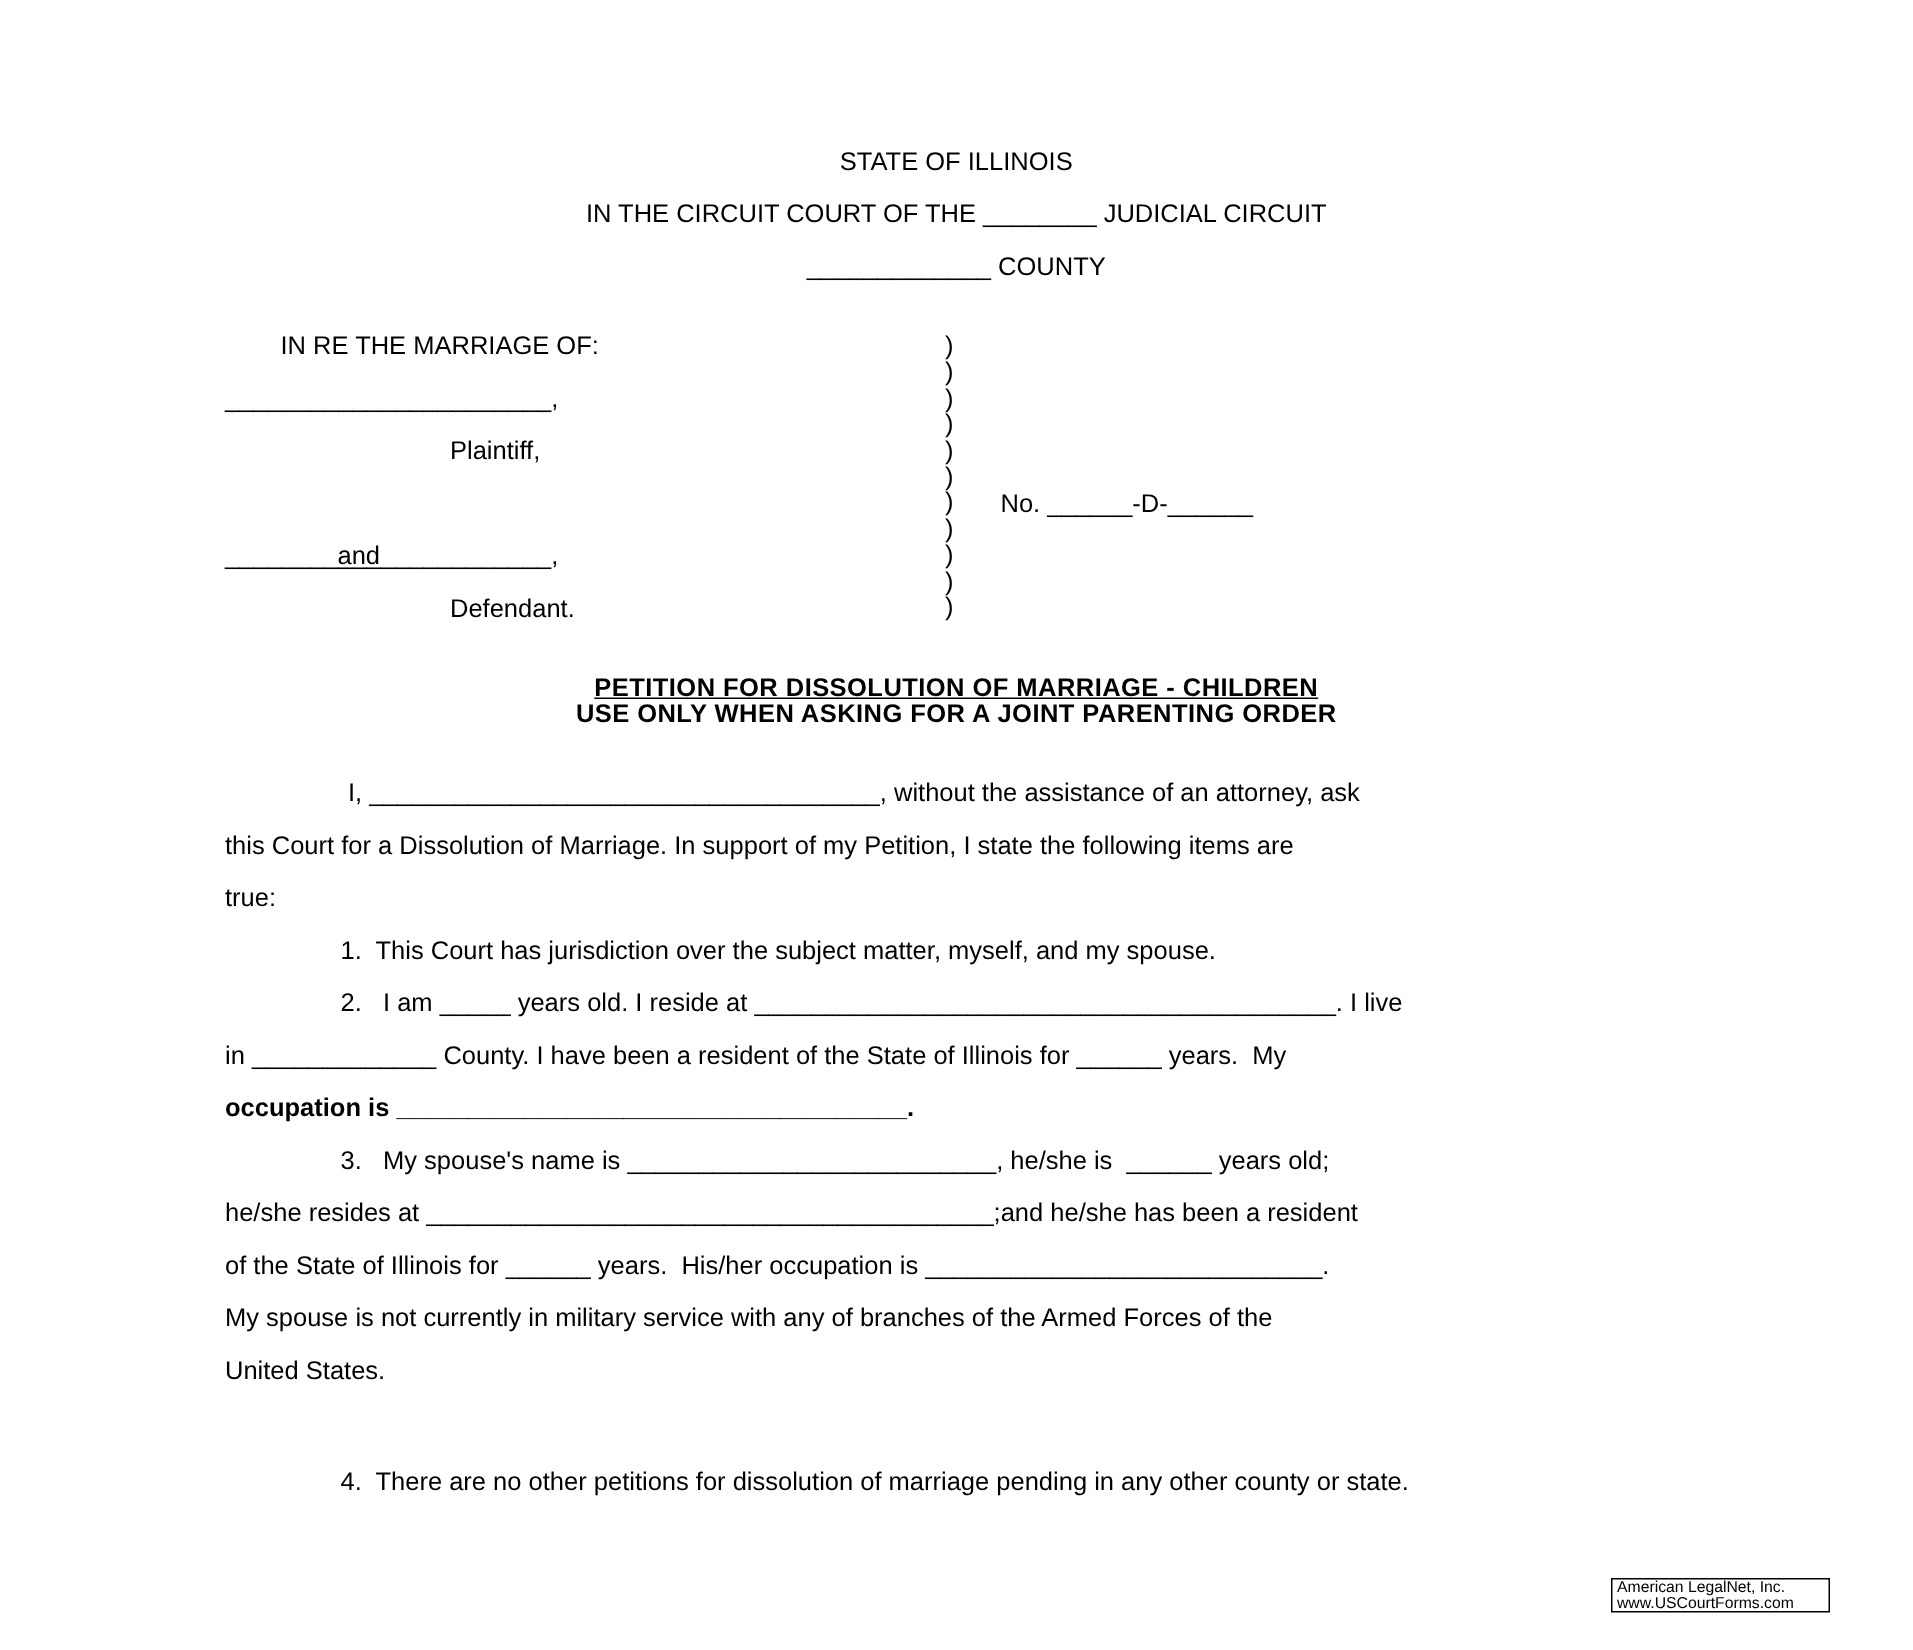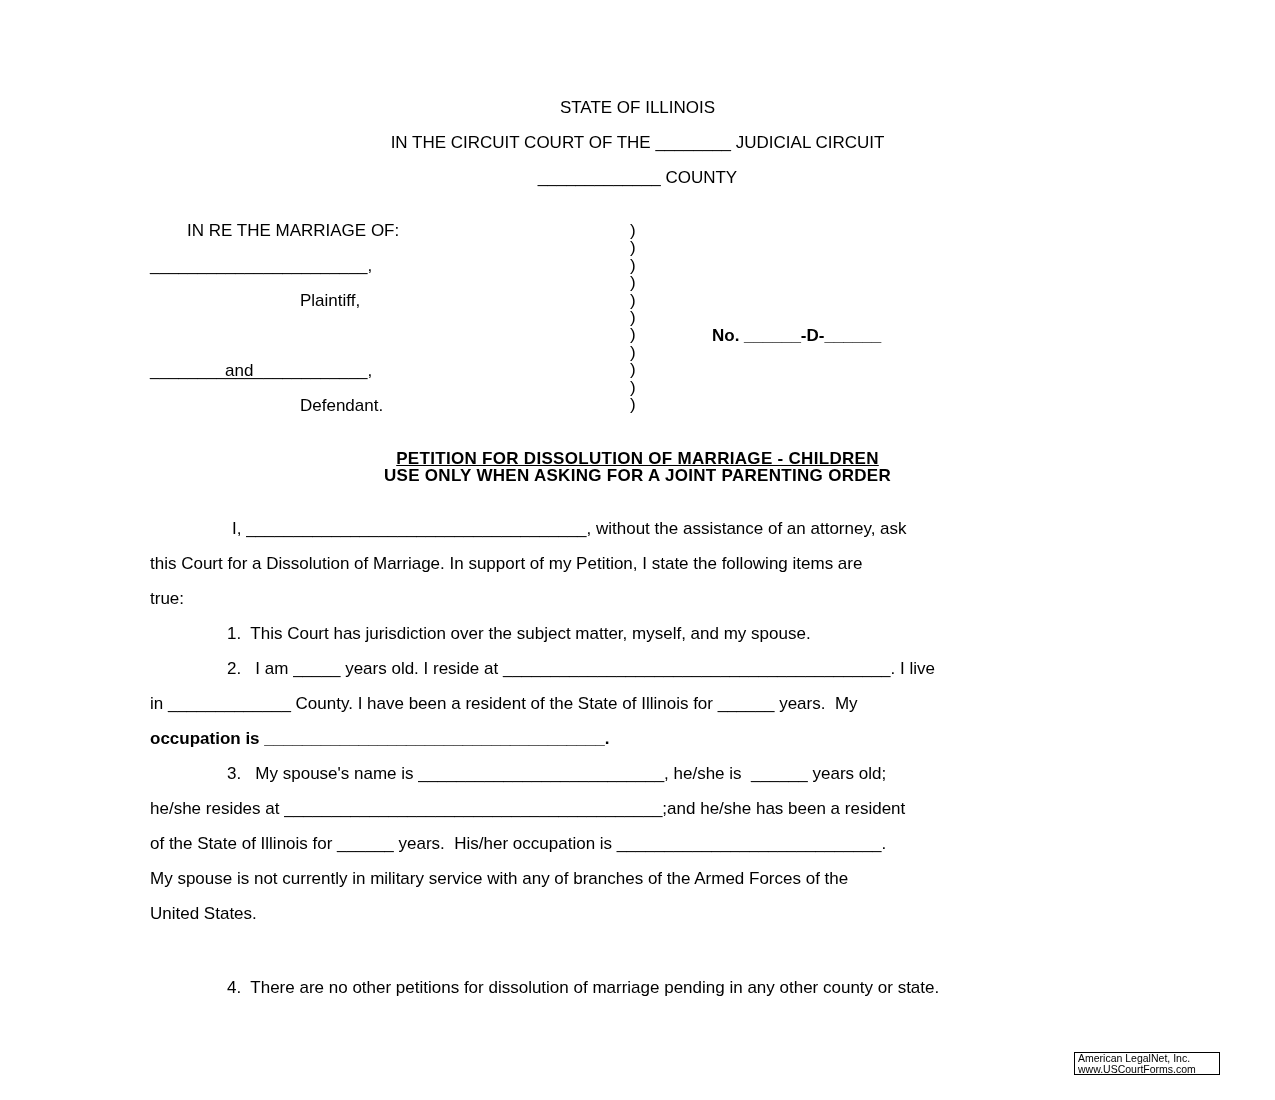--- a/index.html
+++ b/index.html
@@ -34,21 +34,21 @@
 )
 )
 )
 )
 )
 )
 )
 )
 )
 )</div>
-  <div class="abs" style="left:712px; top:326px;font-weight:bold;">No. ______-D-______</div>
+  <div class="abs" style="left:667px; top:326px;">No. ______-D-______</div>
 </div>
 
 <div>
   <div class="abs center title underline" style="top:450px; line-height:18px;">PETITION FOR DISSOLUTION OF MARRIAGE - CHILDREN</div>
   <div class="abs center title" style="top:467px; line-height:18px;">USE ONLY WHEN ASKING FOR A JOINT PARENTING ORDER</div>
 </div>
 
 <div>
   <div class="abs" style="left:232px; top:519px;">I, ____________________________________, without the assistance of an attorney, ask</div>
   <div class="abs" style="left:150px; top:554px;">this Court for a Dissolution of Marriage. In support of my Petition, I state the following items are</div>

